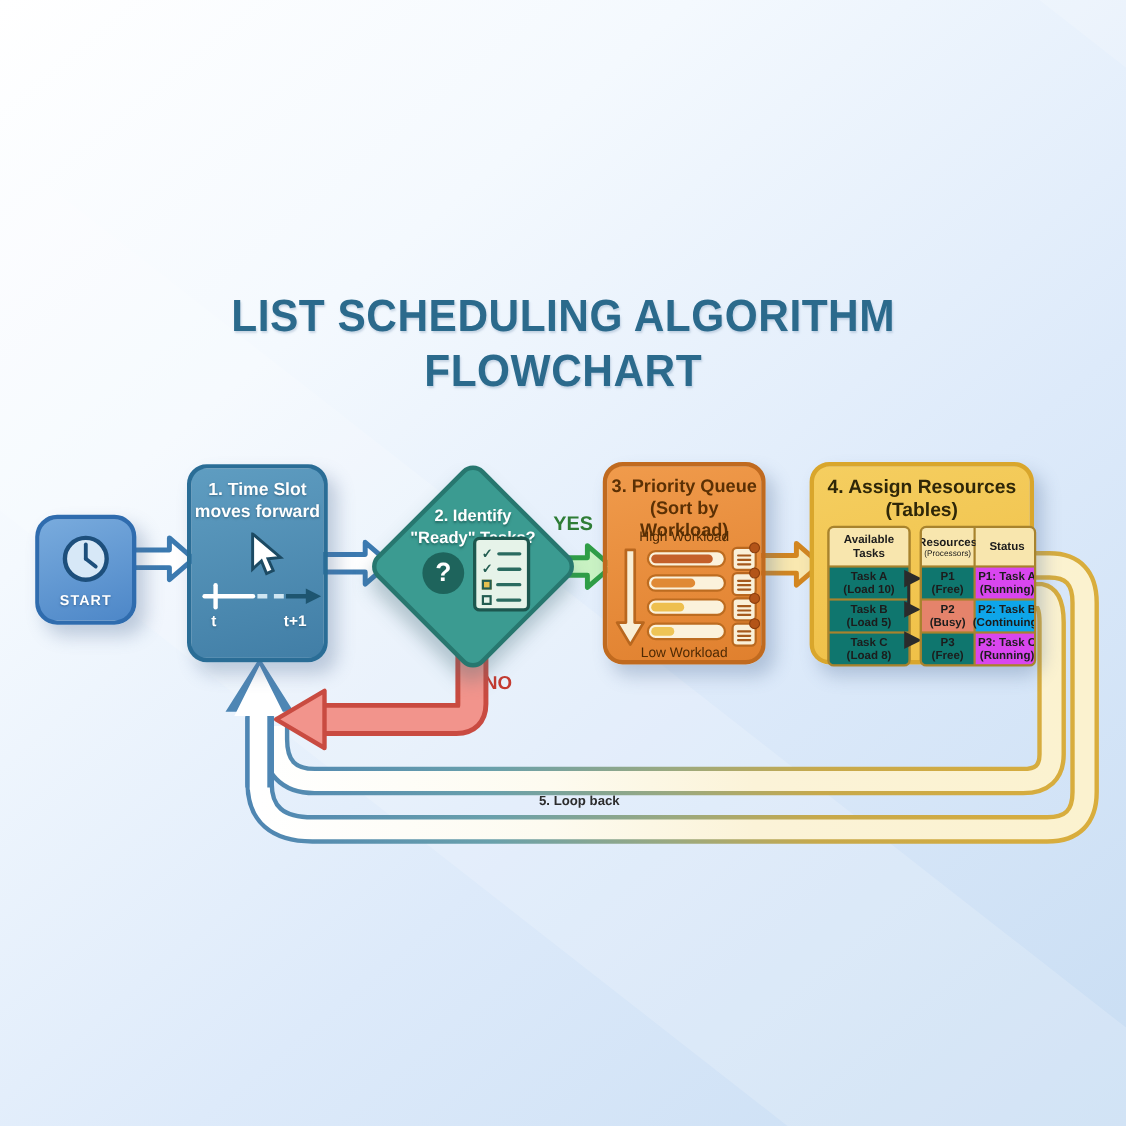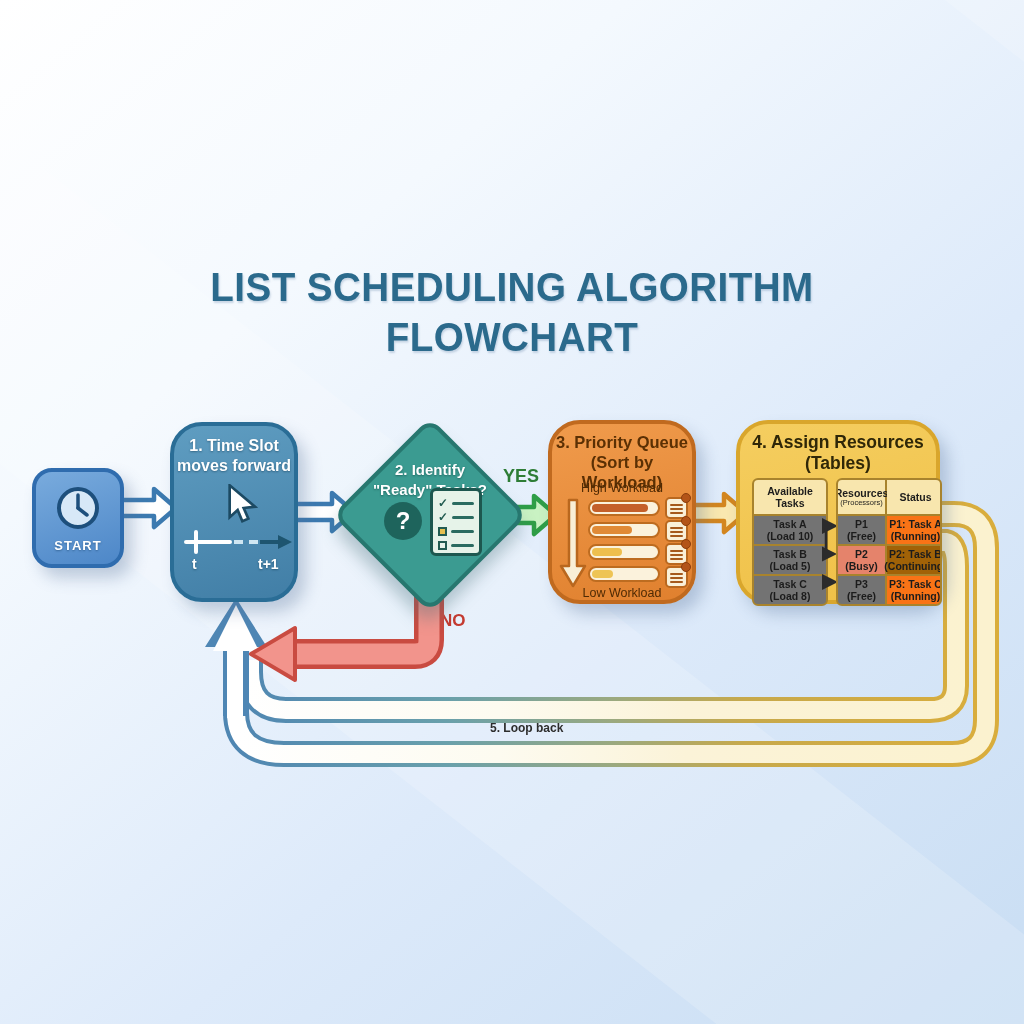--- a/index.html
+++ b/index.html
@@ -6,21 +6,21 @@
   *{box-sizing:border-box;font-family:"Liberation Sans",sans-serif;}
   .canvas{position:relative;width:1024px;height:1024px;overflow:hidden;
     background:linear-gradient(140deg,#ffffff 0%,#f4f9fe 28%,#ddeafa 62%,#c8ddf3 100%);}
   .streak{position:absolute;width:1600px;height:260px;background:rgba(255,255,255,.18);
     transform:rotate(38deg);pointer-events:none;}
   
   .title{position:absolute;top:262px;left:0;width:100%;text-align:center;
     color:#2b6a8c;font-weight:800;font-size:41px;line-height:1.22;letter-spacing:.5px;
     transform:scaleX(.94);text-shadow:1px 2px 2px rgba(120,150,180,.35);}
   
-  .node{position:absolute;border-radius:32px;box-shadow:8px 10px 16px rgba(80,110,150,.32);}
+  .node{position:absolute;border-radius:18px;box-shadow:8px 10px 16px rgba(80,110,150,.32);}
   .svglayer{position:absolute;left:0;top:0;z-index:1;}
   .node,.overlay{z-index:2;}
   
   .start{left:32px;top:468px;width:92px;height:100px;border:4px solid #2f6cae;border-radius:20px;
     background:linear-gradient(160deg,#79abdd,#4d87c8);display:flex;flex-direction:column;
     align-items:center;justify-content:center;gap:6px;}
   .start-label{color:#ffffff;font-weight:800;font-size:13px;letter-spacing:1px;
     text-shadow:0 1px 2px rgba(20,60,100,.5);}
   
   .box1{left:170px;top:422px;width:128px;height:180px;border:4px solid #2a6d96;
@@ -65,24 +65,24 @@
   .box4{left:736px;top:420px;width:204px;height:184px;border:4px solid #d9a62c;
     background:linear-gradient(165deg,#f5ce60,#efbf45);padding-left:32px;}
   .box4-title{position:absolute;top:8px;left:0;width:100%;text-align:center;color:#2f2708;
     font-weight:800;font-size:17.5px;line-height:1.2;}
   .mini-table{position:absolute;border:2px solid #a8832d;border-radius:6px;overflow:hidden;
     display:grid;background:#a8832d;grid-gap:2px;}
   .tasks-table{left:12px;top:54px;width:76px;grid-template-rows:34px 28px 28px 28px;}
   .res-table{left:96px;top:54px;width:106px;grid-template-columns:47px 57px;
     grid-template-rows:34px 28px 28px 28px;}
   .cell{display:flex;flex-direction:column;align-items:center;justify-content:center;
-    font-size:10.5px;font-weight:700;line-height:1.15;color:#1c1c1c;text-align:center;background:#737373;}
+    font-size:10.5px;font-weight:700;line-height:1.15;color:#1c1c1c;text-align:center;background:#0f766e;}
   .cell.hdr{background:#f8e6ae;}
-  .cell.green{background:#f97316;}
-  .cell.green2{background:#a16207;}
+  .cell.green{background:#d946ef;}
+  .cell.green2{background:#0ea5e9;}
   .cell.busy{background:#e5836b;}
   .hdr-sub{font-size:7.5px;font-weight:400;}
   
   .lbl{position:absolute;font-weight:800;}
   .yes{left:503px;top:466px;font-size:18px;color:#2e7d36;}
   .no{left:440px;top:611px;font-size:17px;color:#c43a30;}
   .loop{left:490px;top:721px;width:200px;font-size:12px;color:#2d2d2d;}
 </style>
 </head>
 <body>

